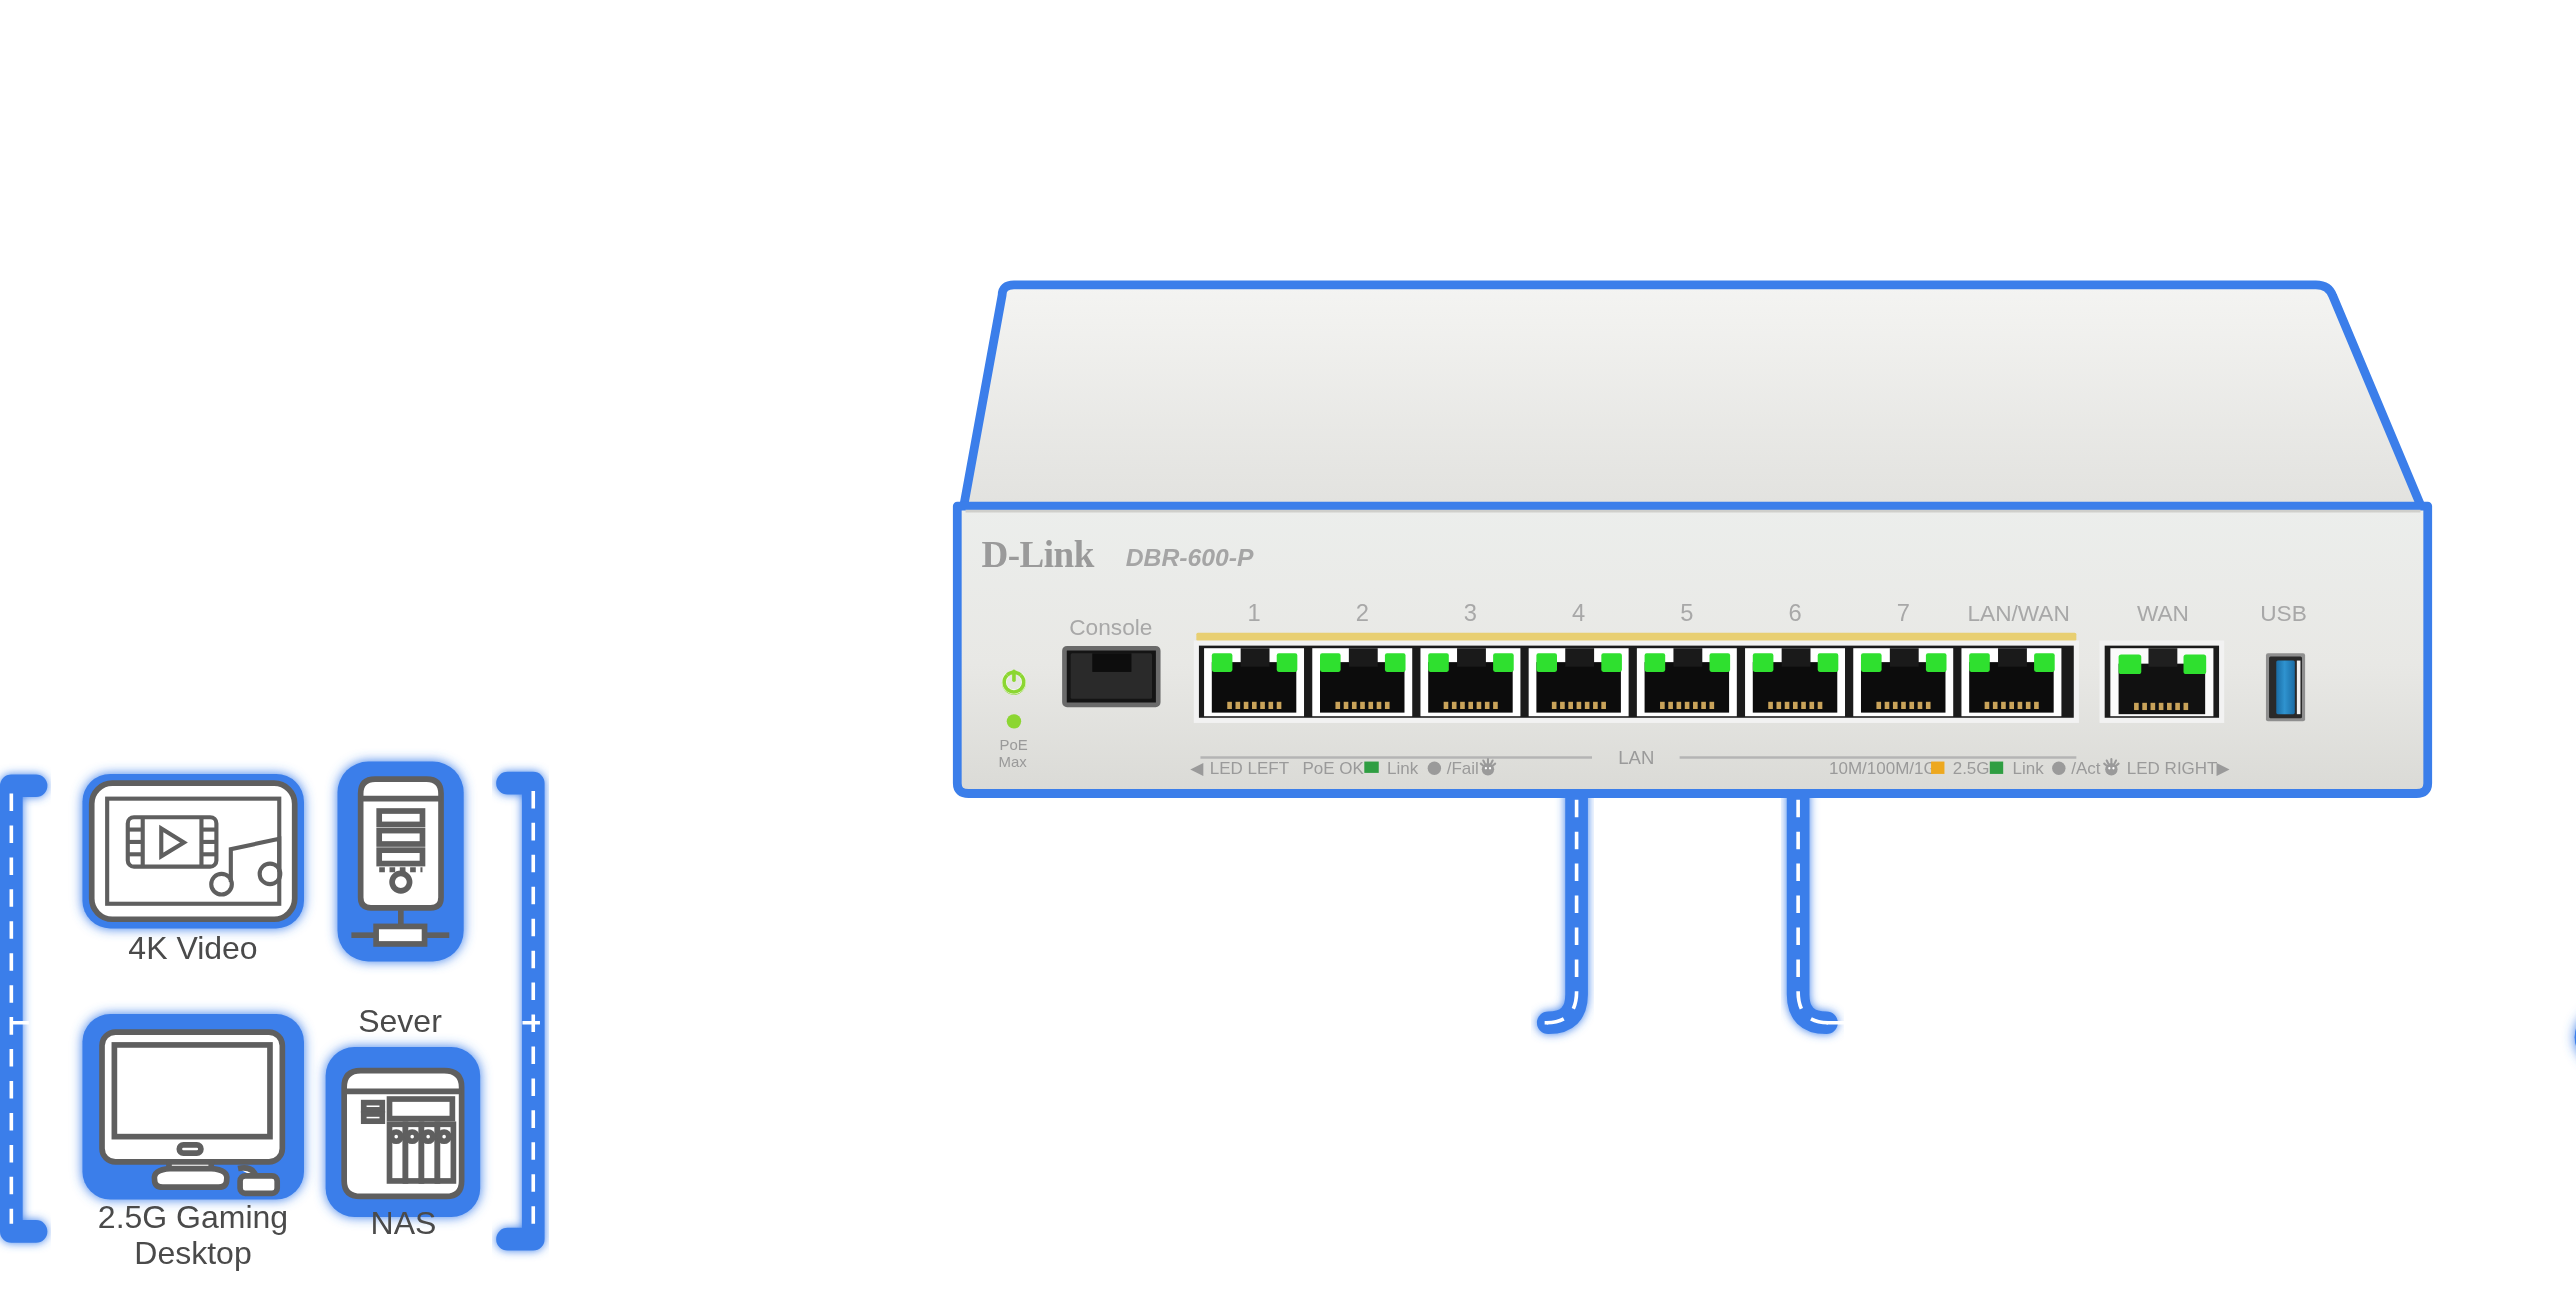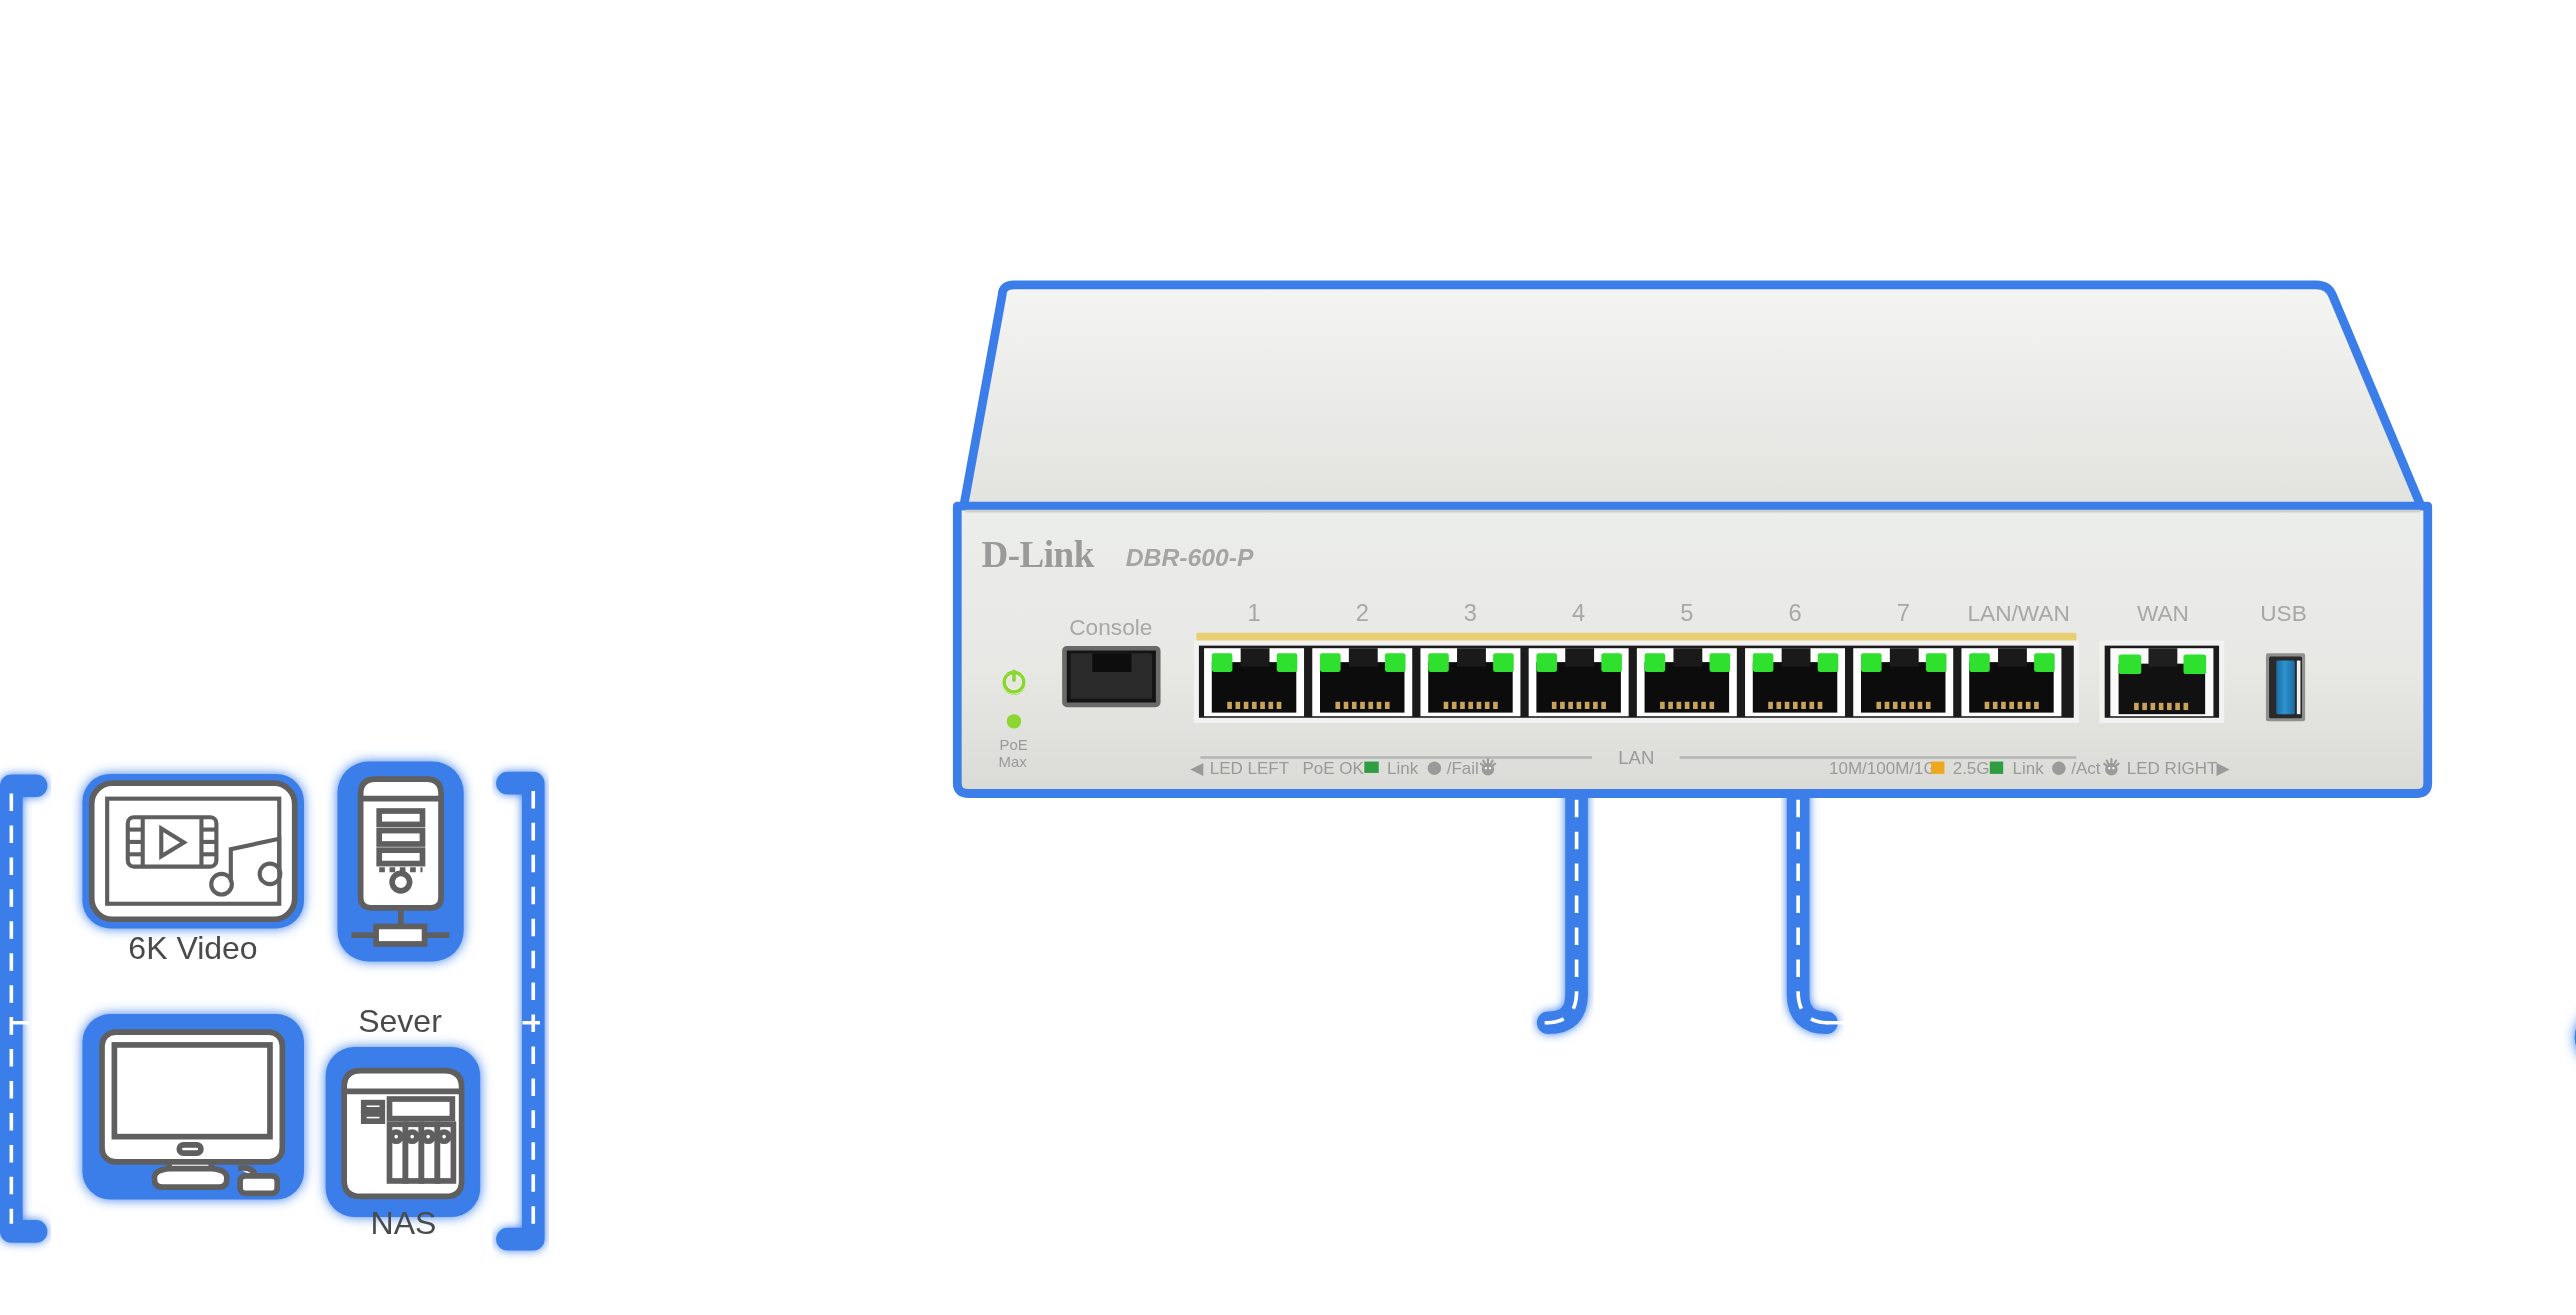--- a/index.html
+++ b/index.html
@@ -443,18 +443,20 @@
     <circle cx="5899" cy="2268" r="8" fill="#5f5f5f"></circle>
   </g>
 
   <g>
     <circle cx="5055" cy="2013" r="58" fill="#3b7eea" filter="url(#iglow)"></circle>
     <circle cx="5055" cy="2013" r="45" fill="#ffffff" stroke="#6f6f6f" stroke-width="10"></circle>
     <path d="M 5076,1980 L 5035,2015 L 5057,2015 L 5036,2050 L 5077,2012 L 5054,2012 Z" fill="#6f6f6f"></path>
   </g>
 </svg>
 
-<div class="dev-label" style="left:82px;top:931px;width:222px;">6K Video</div>
+<div class="dev-label" style="left:82px;top:931px;width:222px;">4K Video</div>
 <div class="dev-label" style="left:337px;top:1004px;width:126px;">Sever</div>
+<div class="dev-label" style="left:54px;top:1200px;width:278px;">2.5G Gaming
+Desktop</div>
 <div class="dev-label" style="left:326px;top:1206px;width:155px;">NAS</div>
 
 </div>
 
 
 </body></html>

